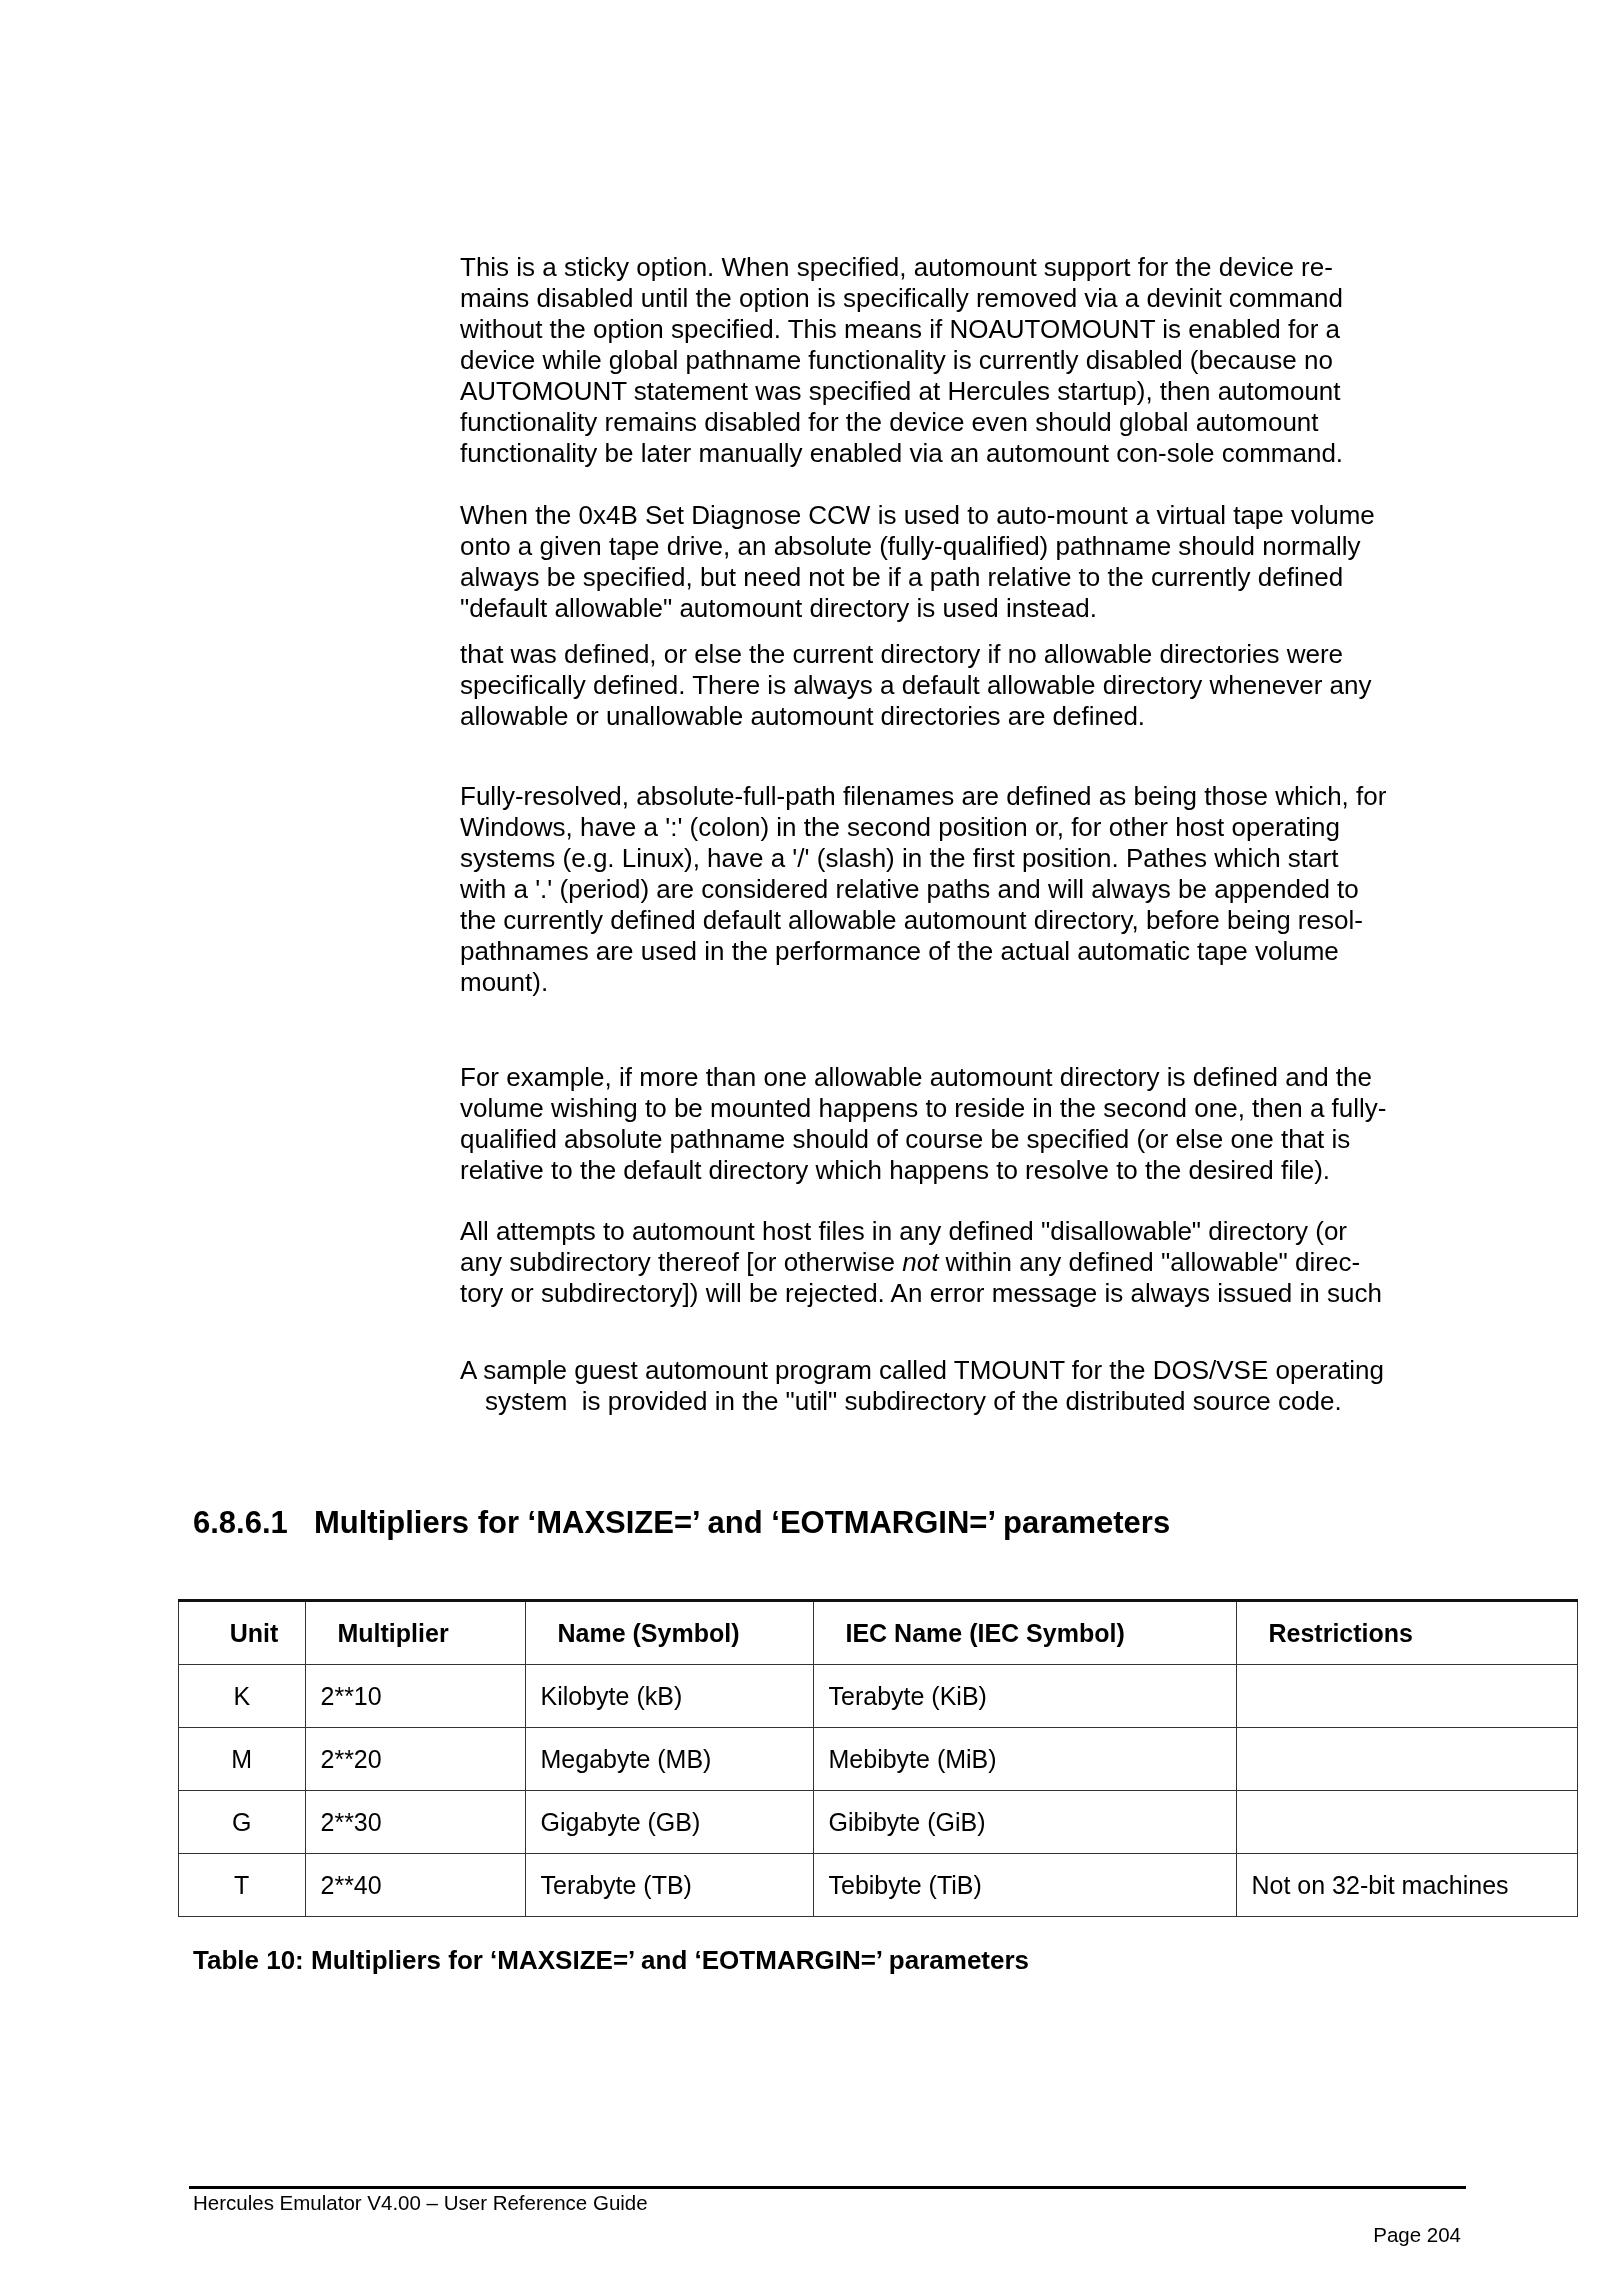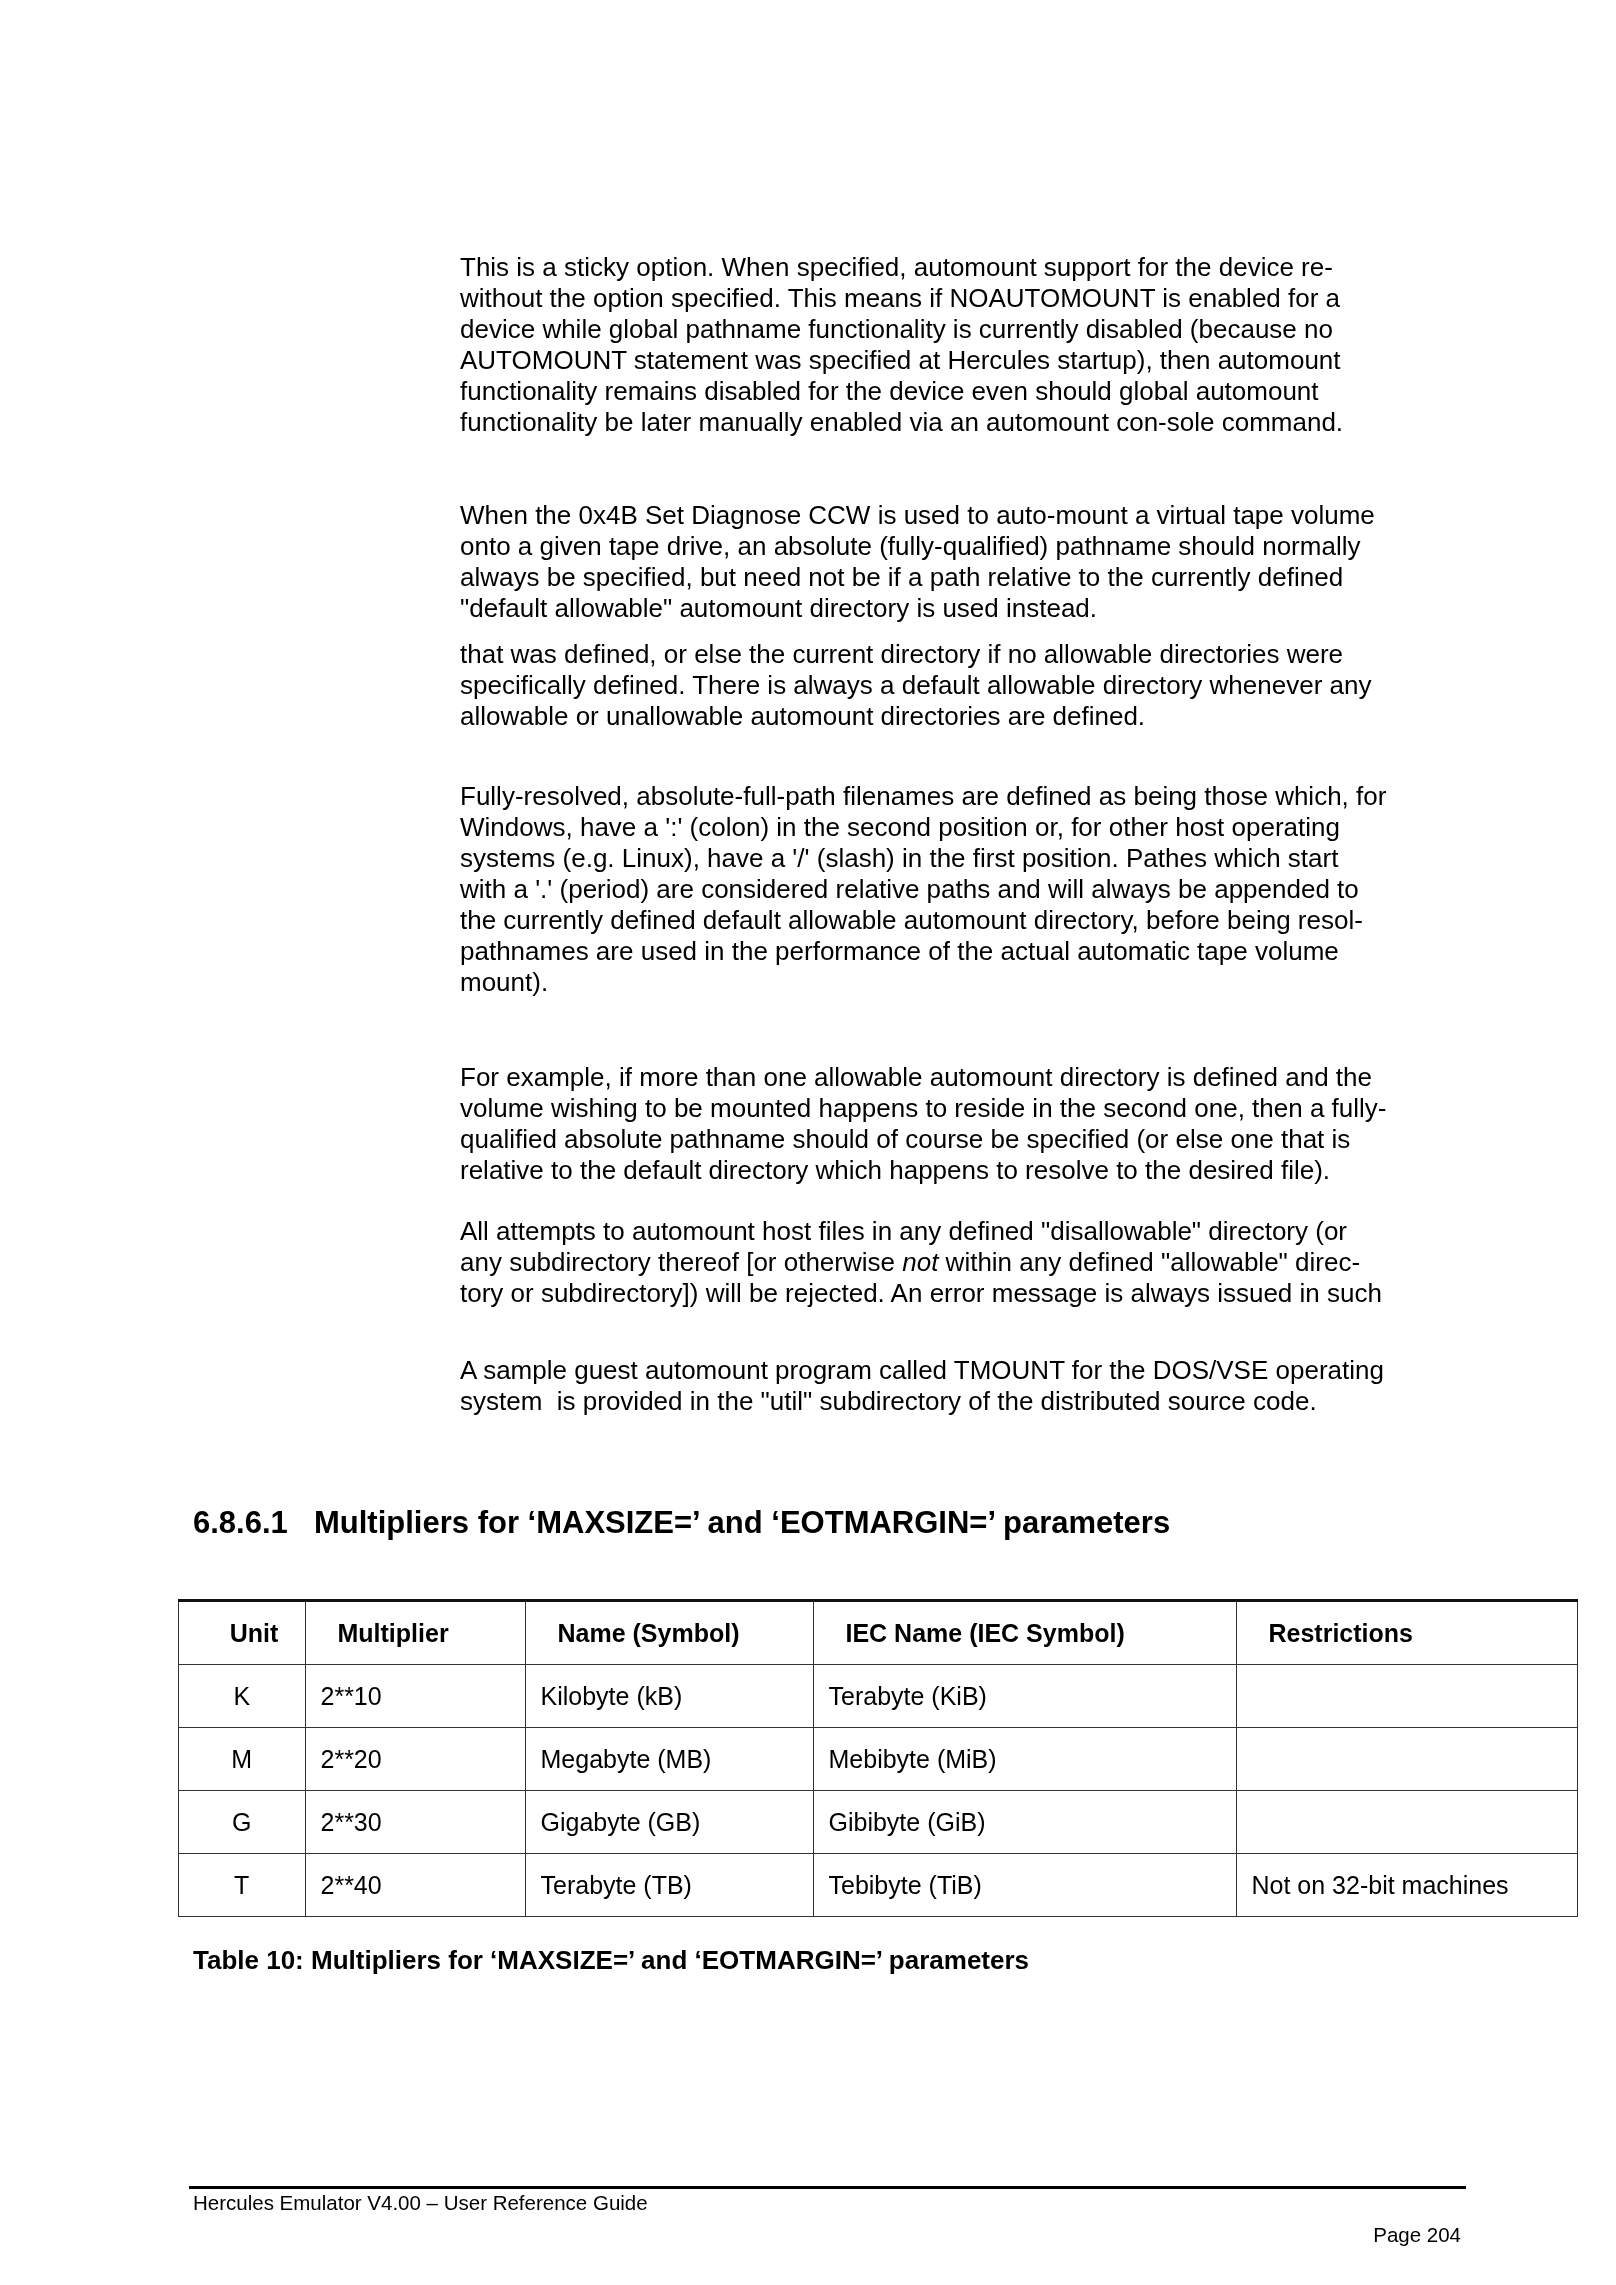--- a/index.html
+++ b/index.html
@@ -18,20 +18,21 @@
   .caption { position: absolute; left: 193px; top: 1945px; margin: 0; font-size: 26px; font-weight: bold; white-space: nowrap; }
   .footer-rule { position: absolute; left: 189px; top: 2186px; width: 1277px; height: 2.8px; background: #000; }
   .footer-left { position: absolute; left: 193px; top: 2191px; font-size: 20.5px; white-space: nowrap; }
   .footer-right { position: absolute; right: 155px; top: 2191px; font-size: 20.5px; white-space: nowrap; margin-top: 32px; }
 </style>
 </head>
 <body>
 
 <p class="para" style="top:252px;">
   <span class="ln">This is a sticky option. When specified, automount support for the device re-</span>
+  <span class="ln">mains disabled until the option is specifically removed via a devinit command</span>
   <span class="ln">without the option specified. This means if NOAUTOMOUNT is enabled for a</span>
   <span class="ln">device while global pathname functionality is currently disabled (because no</span>
   <span class="ln">AUTOMOUNT statement was specified at Hercules startup), then automount</span>
   <span class="ln">functionality remains disabled for the device even should global automount</span>
   <span class="ln">functionality be later manually enabled via an automount con-sole command.</span>
 </p>
 
 <p class="para" style="top:500px;">
   <span class="ln">When the 0x4B Set Diagnose CCW is used to auto-mount a virtual tape volume</span>
   <span class="ln">onto a given tape drive, an absolute (fully-qualified) pathname should normally</span>
@@ -63,21 +64,21 @@
 </p>
 
 <p class="para" style="top:1216px;">
   <span class="ln"><span>All attempts to automount host files in any defined "disallowable" directory (or</span></span>
   <span class="ln"><span>any subdirectory thereof [or otherwise </span><em>not</em><span> within any defined "allowable" direc-</span></span>
   <span class="ln"><span>tory or subdirectory]) will be rejected. An error message is always issued in such</span></span>
 </p>
 
 <p class="para" style="top:1355px;">
   <span class="ln">A sample guest automount program called TMOUNT for the DOS/VSE operating</span>
-  <span class="ln" style="white-space:pre;">system  is provided in the "util" subdirectory of the distributed source code.</span>
+  <span class="ln" style="white-space:pre;margin-left:25px;">system  is provided in the "util" subdirectory of the distributed source code.</span>
 </p>
 
 <h2 class="heading"><span class="num">6.8.6.1</span><span>Multipliers for ‘MAXSIZE=’ and ‘EOTMARGIN=’ parameters</span></h2>
 
 <table class="units">
   <tbody>
       <tr>
     <th class="c0 col0">Unit</th>
     <th class="col1">Multiplier</th>
     <th class="col2">Name (Symbol)</th>

